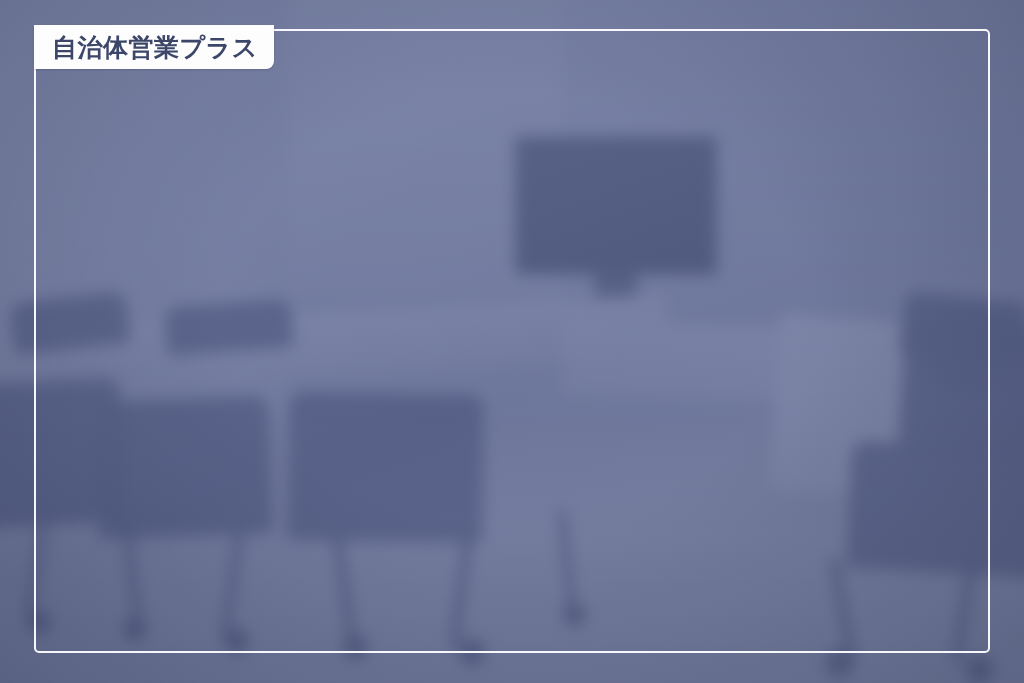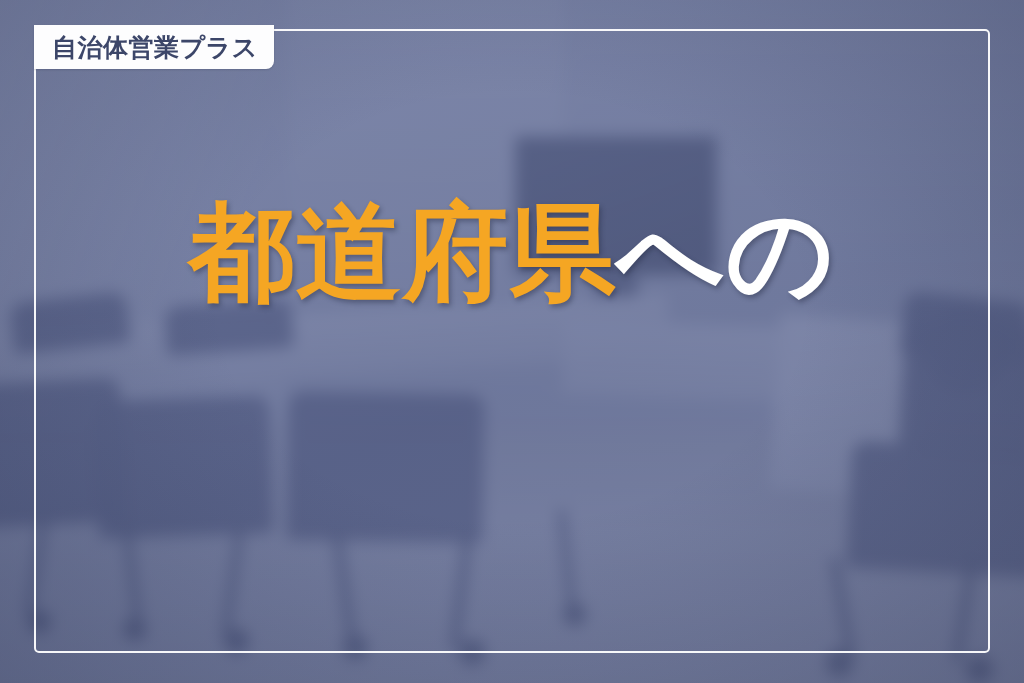--- a/index.html
+++ b/index.html
@@ -110,16 +110,15 @@
   <div class="tint2"></div>
   <div class="vignette"></div>
 
   <div class="frame"></div>
 
   <div class="badge">
     <span class="badge-text">自治体営業プラス</span>
   </div>
 
   <div class="headline">
-    <div class="hl-line"><span class="hl-accent">都道府県</span><span class="hl-white">への</span></div>
   </div>
 
 </div>
 
 </body></html>

